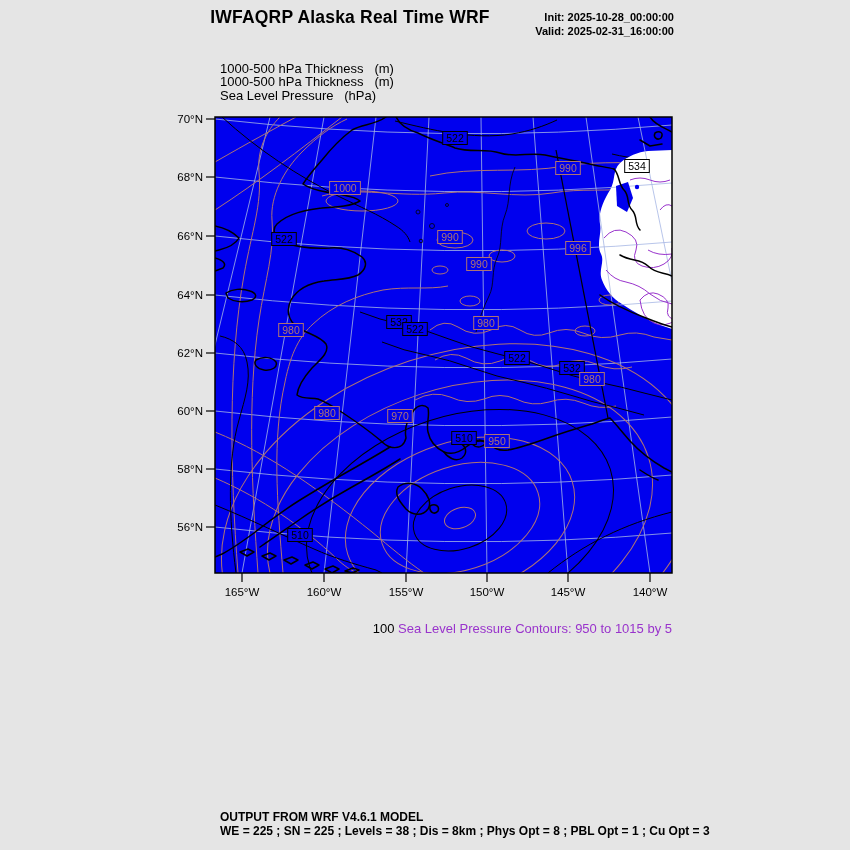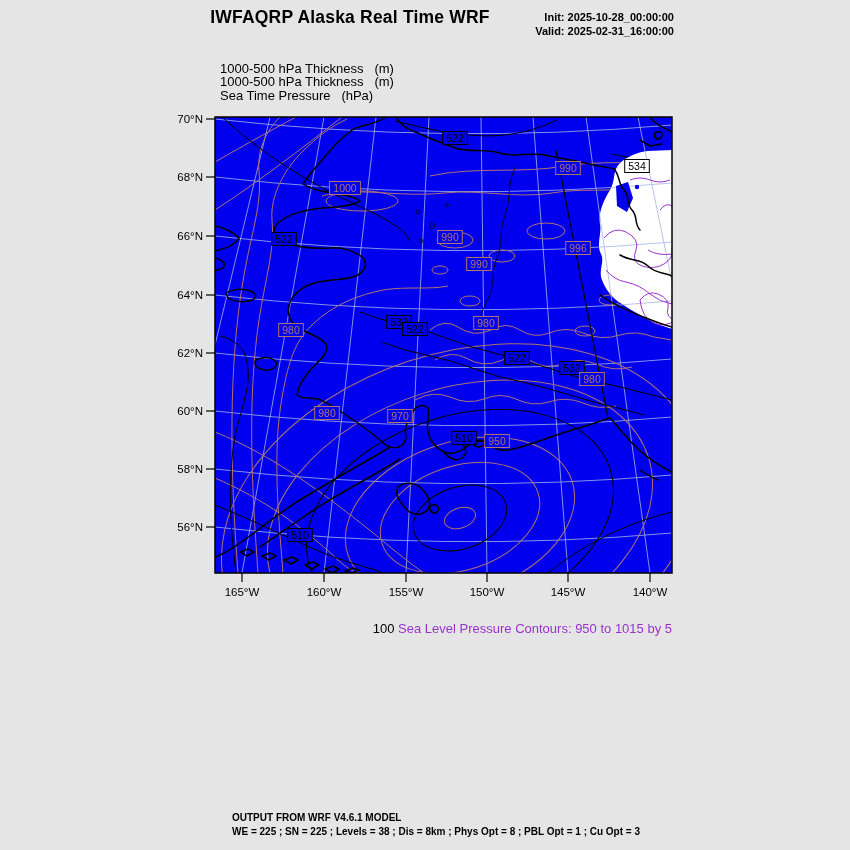--- a/index.html
+++ b/index.html
@@ -6,39 +6,39 @@
   #page{position:relative;width:850px;height:850px;background:#e5e5e5;overflow:hidden;
         font-family:"Liberation Sans",sans-serif;color:#000;}
   .abs{position:absolute;}
   #title{left:150px;top:7px;width:400px;text-align:center;font-size:17.5px;font-weight:bold;letter-spacing:.2px;}
   #initvalid{right:176px;top:11px;text-align:right;font-size:11px;font-weight:bold;line-height:13.5px;margin-left:37px;}
   #legend{left:220px;top:62px;font-size:13px;line-height:13.4px;}
   #legend div{white-space:pre;}
   #caption{right:178px;top:606px;font-size:13px;white-space:pre;}
   #caption .pfx{color:#000;}
   #caption .slp{color:#9933cc;}
-  #footer{left:232px;top:811px;font-size:10px;font-weight:bold;line-height:13.5px;}
+  #footer{left:220px;top:811px;font-size:12px;font-weight:bold;line-height:13.5px;}
   svg text{font-family:"Liberation Sans",sans-serif;}
 </style>
 </head>
 <body>
 
 <div id="page">
 
   <div id="title" class="abs">IWFAQRP Alaska Real Time WRF</div>
 
   <div id="initvalid" class="abs">
     <div>Init: 2025-10-28_00:00:00</div>
     <div>Valid: 2025-02-31_16:00:00</div>
   </div>
 
   <div id="legend" class="abs">
     <div>1000-500 hPa Thickness   (m)</div>
     <div>1000-500 hPa Thickness   (m)</div>
-    <div>Sea Time Pressure   (hPa)</div>
+    <div>Sea Level Pressure   (hPa)</div>
   </div>
 
   <svg id="mapsvg" class="abs" style="left:0;top:0" width="850" height="850" viewBox="0 0 850 850">
     <defs>
       <clipPath id="mapClip">
           <rect x="215" y="117" width="457" height="456"></rect>
         </clipPath>
       <mask id="domainMask">
         <rect x="215" y="117" width="457" height="456" fill="#ffffff"></rect>
         <path d="M672,150 L648,151 C638,152 628,156 620,163 C612,171 616,180 610,190

